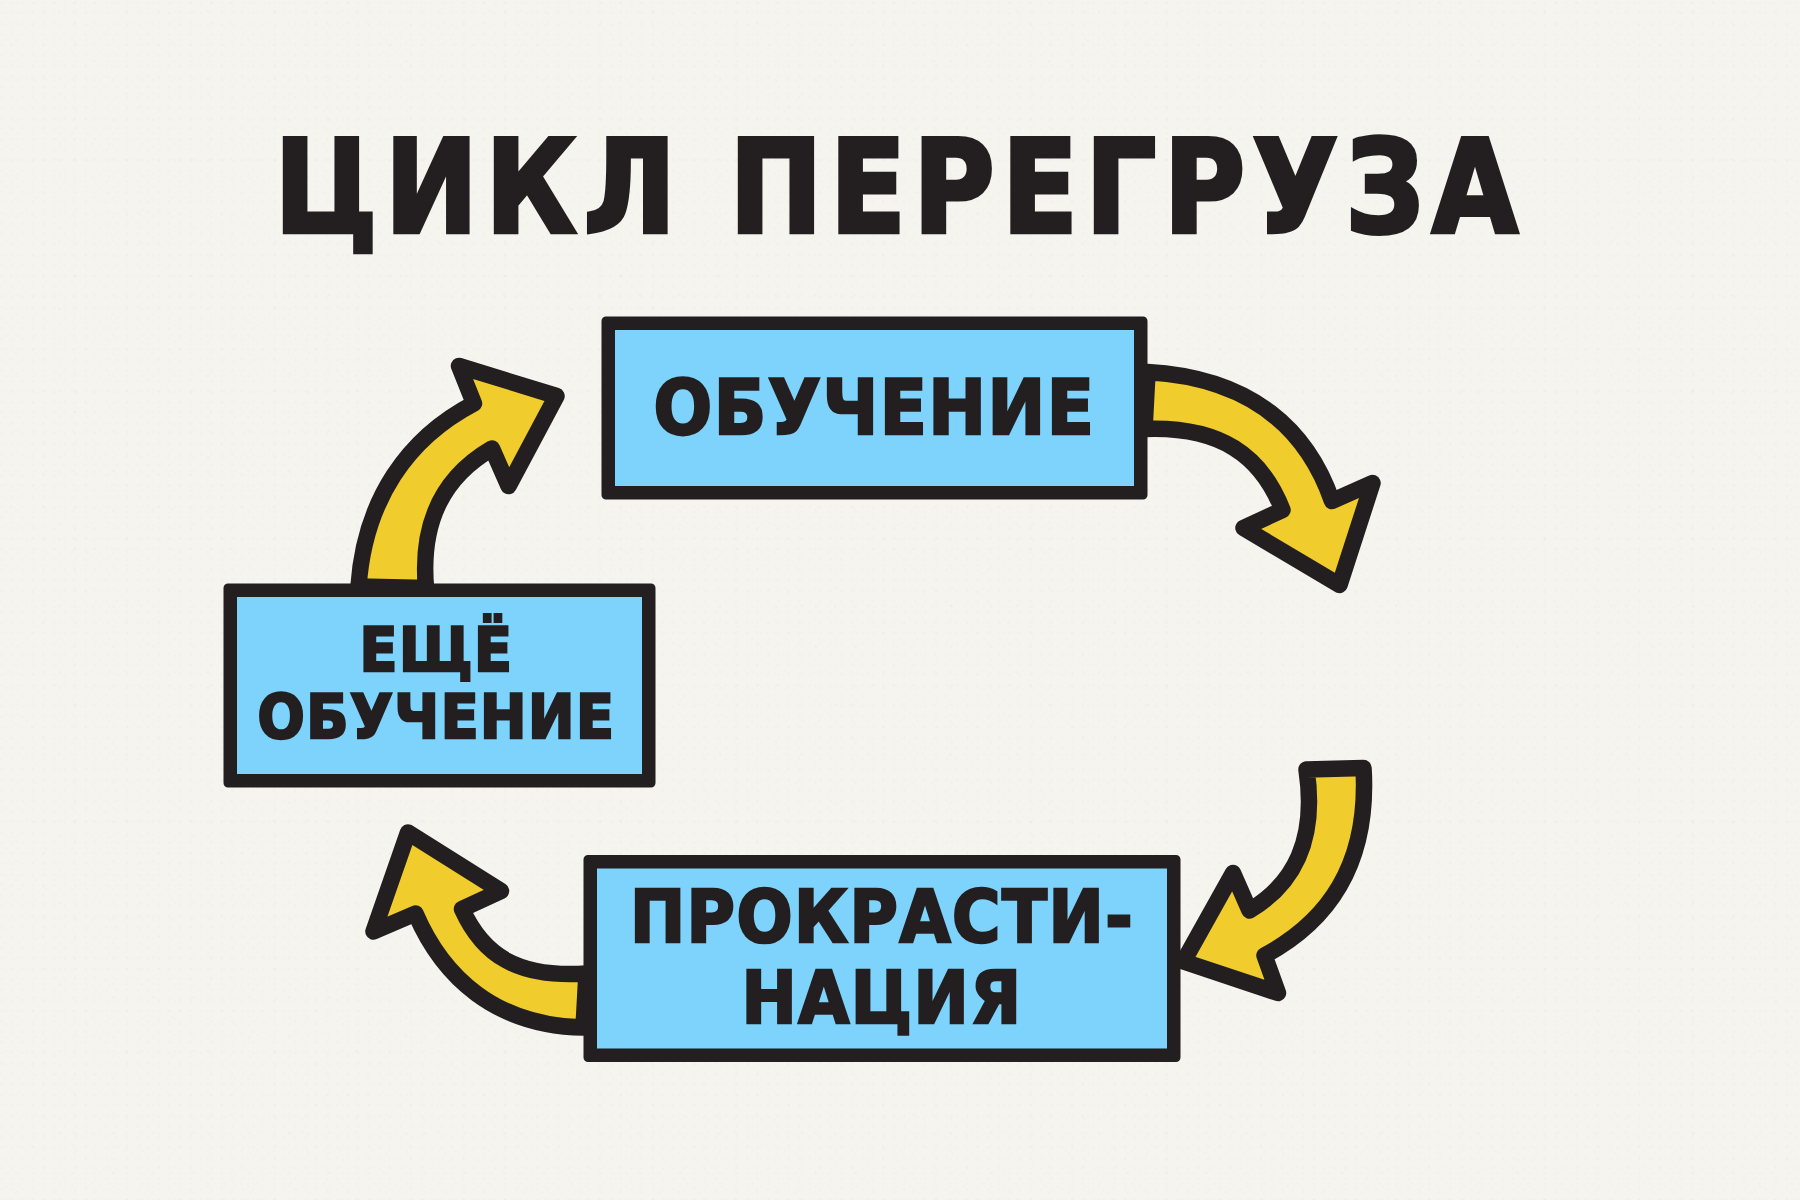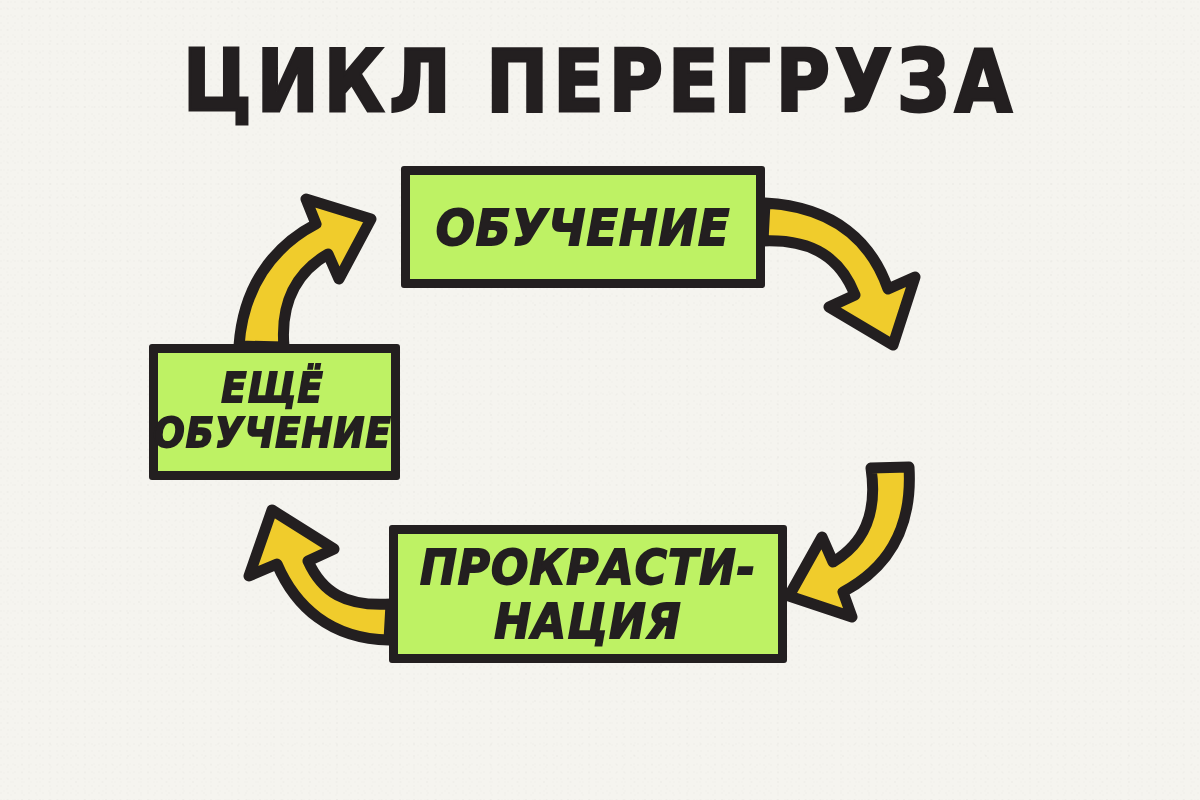--- a/index.html
+++ b/index.html
@@ -26,20 +26,21 @@
       radial-gradient(circle at 13% 27%, rgba(0,0,0,.022) 0 1px, transparent 1px),
       radial-gradient(circle at 62% 71%, rgba(0,0,0,.02) 0 1px, transparent 1px),
       radial-gradient(circle at 41% 88%, rgba(0,0,0,.018) 0 1px, transparent 1px),
       radial-gradient(circle at 83% 14%, rgba(0,0,0,.02) 0 1px, transparent 1px);
     background-size: 7px 7px, 11px 11px, 9px 9px, 13px 13px;
   }
 
   #canvas {
     position: absolute;
     inset: 0;
+    margin-top: 45px;
   }
 
   
   #title {
     position: absolute;
     left: 0; right: 0;
     top: 38px;
     text-align: center;
     font-family: "DejaVu Sans", sans-serif;
     font-size: 74px;
@@ -56,45 +57,44 @@
   #arrows {
     position: absolute;
     inset: 0;
     z-index: 1;
   }
 
   
   .node {
     position: absolute;
     z-index: 2;
-    background: #bef264;
+    background: #7dd3fc;
     border: 9px solid #231F20;
     border-radius: 3px;
     display: flex;
     align-items: center;
     justify-content: center;
-    font-style: italic;
   }
 
   .node-label {
     font-family: "DejaVu Sans", sans-serif;
     font-weight: 700;
     color: #231F20;
     text-align: center;
     line-height: 1.0;
     letter-spacing: 1px;
     white-space: pre-line;
     -webkit-text-stroke: 1.6px #231F20;
     transform: scaleY(1.1);
   }
 
   #node-learning   { left: 401px; top: 166px; width: 364px; height: 122px; }
   #node-overload   { left: 700px; top: 345px; width: 373px; height: 120px; }
   #node-procrast   { left: 389px; top: 525px; width: 398px; height: 138px; }
-  #node-morelearn  { left: 149px; top: 344px; width: 251px; height: 136px; justify-content: center; }
+  #node-morelearn  { left: 149px; top: 344px; width: 288px; height: 136px; justify-content: center; }
 
   #node-learning  .node-label { font-size: 46px; }
   #node-overload  .node-label { font-size: 46px; }
   #node-procrast  .node-label { font-size: 44px; line-height: 1.12; }
   #node-morelearn .node-label {
     font-size: 37px;
     line-height: 1.1;
     width: 290px;         
     margin-left: -4px;
   }

